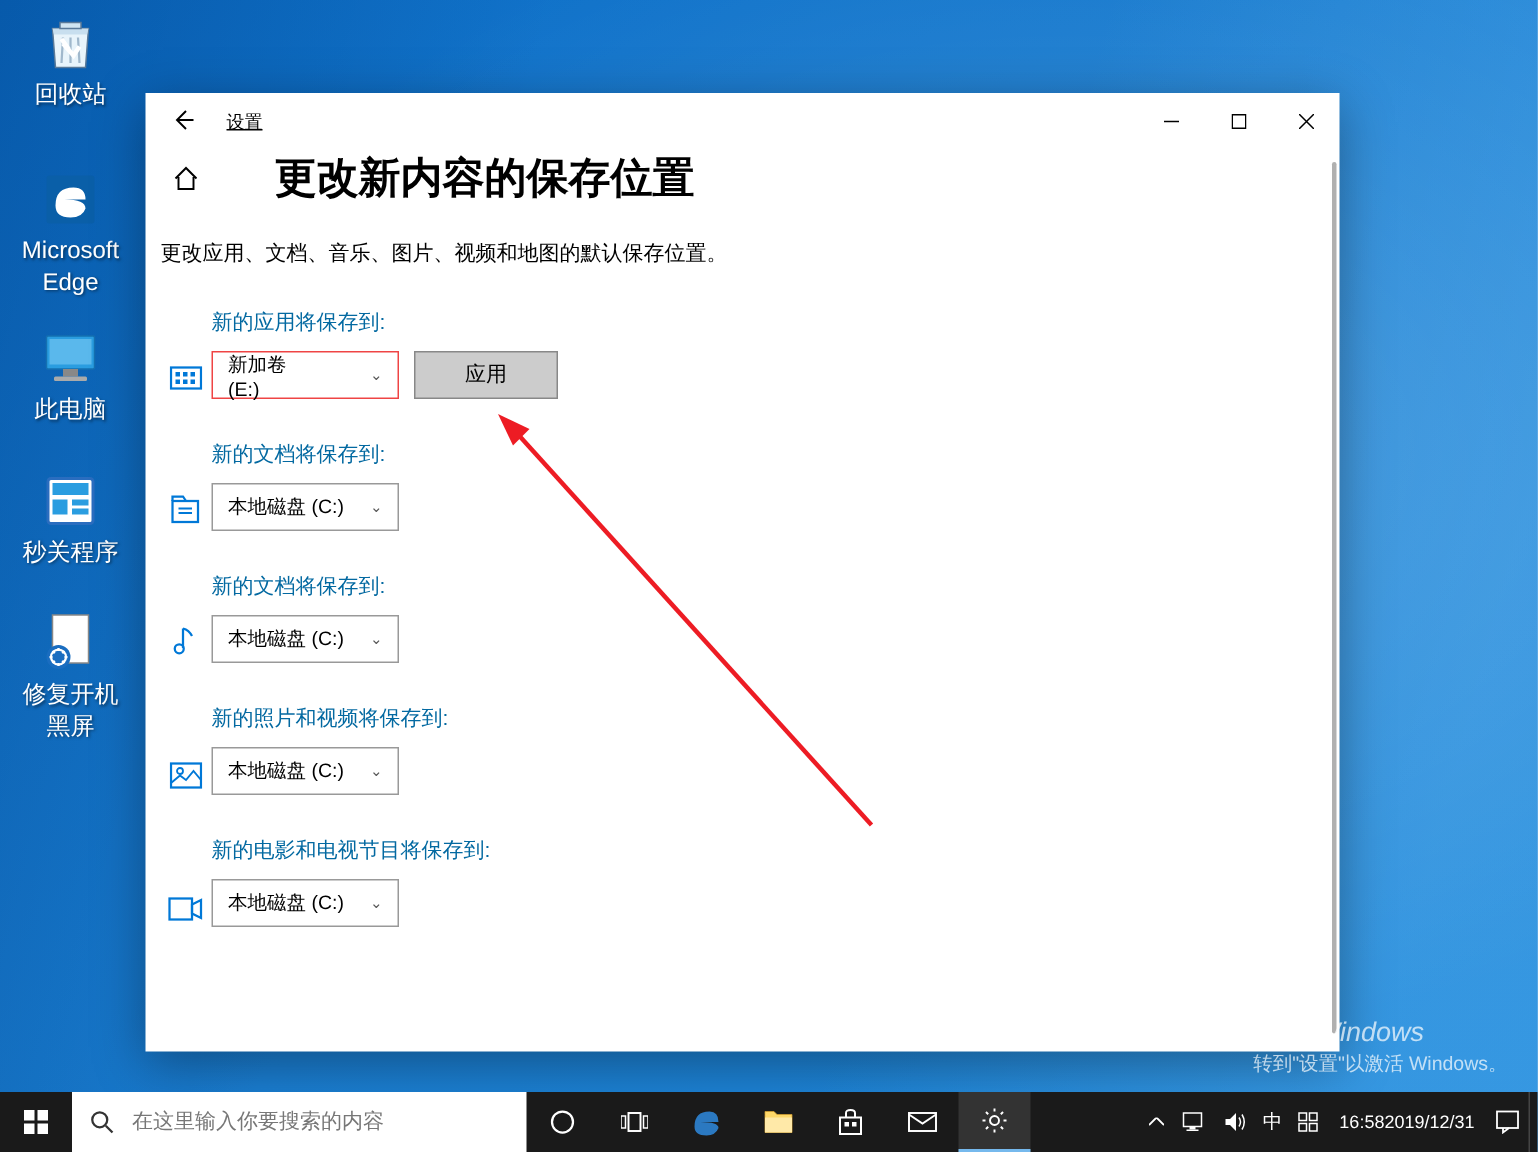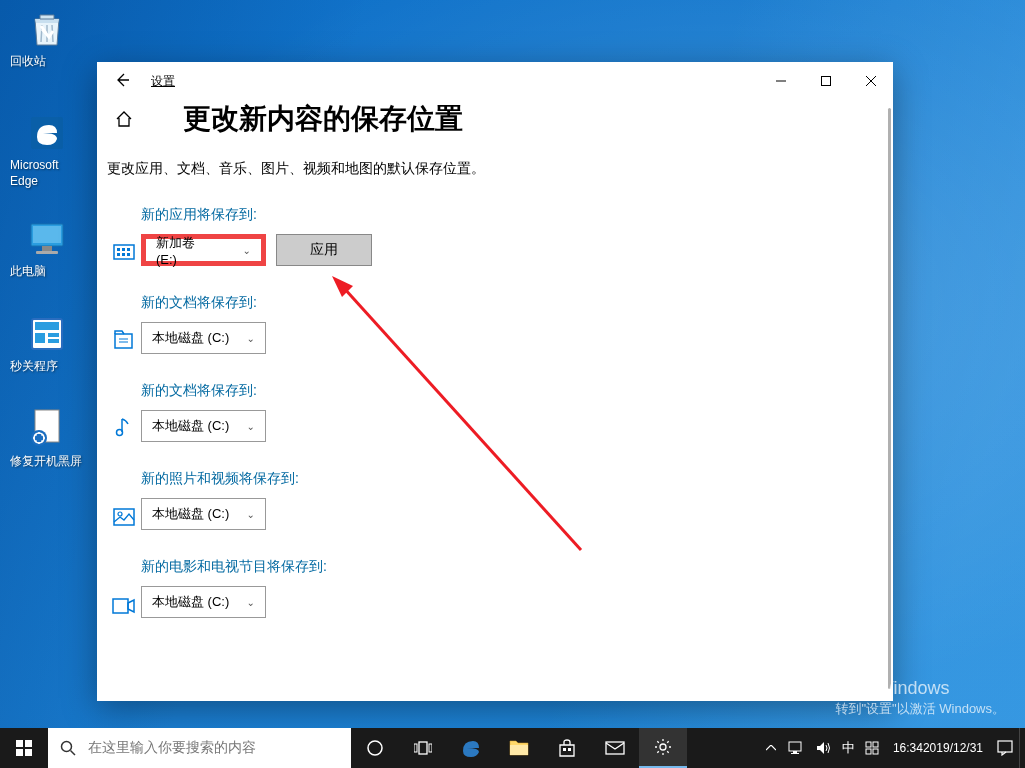--- a/index.html
+++ b/index.html
@@ -2,40 +2,40 @@
 <html><head>
   <meta charset="utf-8">
   <style>
     * { margin: 0; padding: 0; box-sizing: border-box; font-family: "Microsoft YaHei", "Segoe UI", sans-serif; }
     body { width: 1025px; height: 768px; overflow: hidden; position: relative; background: #1a7dd0; }
     
     
     .desktop { position: absolute; inset: 0; background: linear-gradient(135deg, #0a6bc5 0%, #1a7dd0 50%, #2088d8 100%); }
     .desktop::before { content: ''; position: absolute; inset: 0; background: radial-gradient(ellipse at 70% 40%, rgba(255,255,255,0.15), transparent 60%), linear-gradient(105deg, rgba(0,50,110,0.3) 0%, transparent 30%, transparent 60%, rgba(120,200,255,0.25) 90%); }
     
-    .desktop-icon { position: absolute; width: 74px; text-align: left; color: #fff; font-size: 12px; cursor: pointer; }
+    .desktop-icon { position: absolute; width: 74px; text-align: center; color: #fff; font-size: 16px; cursor: pointer; }
     .desktop-icon .ico { width: 42px; height: 42px; margin: 0 auto 4px; display: flex; align-items: center; justify-content: center; }
     .desktop-icon .label { text-shadow: 1px 1px 2px rgba(0,0,0,0.5); line-height: 1.3; }
     
     
     .window { position: absolute; left: 97px; top: 62px; width: 796px; height: 639px; background: #fff; box-shadow: 0 8px 32px rgba(0,0,0,0.35); display: flex; flex-direction: column; }
     .titlebar { height: 38px; display: flex; align-items: center; padding-left: 16px; }
     .titlebar .back { width: 20px; height: 20px; margin-right: 18px; cursor: pointer; }
     .titlebar .title { font-size: 12px; color: #000; flex: 1; text-decoration: underline; }
     .titlebar .win-ctrl { width: 45px; height: 30px; display: flex; align-items: center; justify-content: center; cursor: pointer; }
     
     .content { flex: 1; position: relative; padding: 0 24px 0 10px; overflow: hidden; }
     .content-inner { padding-left: 0; }
     .header-row { display: flex; align-items: center; margin-bottom: 18px; gap: 28px; }
     .home-icon { width: 34px; display: flex; justify-content: center; margin-right: 14px; }
     .page-title { font-size: 28px; font-weight: 600; color: #000; }
     .subtitle { font-size: 14px; color: #000; margin-bottom: 28px; margin-top: 22px; }
     
     .setting-group { margin-bottom: 28px; display: flex; align-items: flex-end; }
-    .setting-group.highlight .dropdown { border: 5px solid #ef4444; gap: 36px; }
+    .setting-group.highlight .dropdown { border: 1px solid #ef4444; gap: 36px; }
     .setting-icon { width: 34px; display: flex; justify-content: center; margin-bottom: 4px; }
     .setting-body { }
     .setting-label { font-size: 14px; color: #0369a1; margin-bottom: 10px; }
     .dropdown { width: 125px; height: 32px; border: 1px solid #999; display: flex; align-items: center; justify-content: space-between; padding: 0 10px; cursor: pointer; font-size: 13px; background: #fff; }
     .dropdown .chev { font-size: 10px; color: #555; }
     .apply-btn { width: 96px; height: 32px; background: #ccc; border: 1px solid #888; margin-left: 10px; font-size: 14px; cursor: pointer; }
     
     .link-text { font-size: 14px; color: #000; margin-top: 32px; }
     
     .scrollbar { position: absolute; right: 2px; top: 8px; bottom: 12px; width: 3px; background: #b0b0b0; border-radius: 2px; }
@@ -50,21 +50,21 @@
     .searchbox svg { margin-right: 12px; flex-shrink: 0; }
     .task-icon { width: 48px; height: 40px; display: flex; align-items: center; justify-content: center; cursor: pointer; }
     .task-icon.active { border-bottom: 2px solid #76b9ed; background: #333; }
     .tray { margin-left: auto; display: flex; align-items: center; height: 40px; }
     .tray-item { padding: 0 6px; height: 40px; display: flex; align-items: center; justify-content: center; cursor: pointer; font-size: 12px; }
     .clock { padding: 0 8px; text-align: center; font-size: 12px; line-height: 1.35; }
     .show-desktop { width: 6px; height: 40px; border-left: 1px solid #444; }
     
     
     .watermark { position: absolute; right: 20px; bottom: 50px; color: rgba(255,255,255,0.7); text-align: left; pointer-events: none; }
-    .watermark .l1 { font-size: 18px; }
+    .watermark .l1 { font-size: 18px; font-style: italic; }
     .watermark .l2 { font-size: 13px; }
   </style>
 </head>
 <body>
 
 <div class="desktop">
 
   <div class="desktop-icon" style="left:10px; top:8px;">
     <div class="ico">
         <svg width="40" height="40" viewBox="0 0 40 40">
@@ -348,21 +348,21 @@
       <div class="tray-item" style="padding:0 4px; font-size:13px;">中</div>
       <div class="tray-item">
           <svg width="14" height="14">
             <rect x="1" y="1" width="5" height="5" fill="none" stroke="#fff" stroke-width="1"></rect>
             <rect x="8" y="1" width="5" height="5" fill="none" stroke="#fff" stroke-width="1"></rect>
             <rect x="1" y="8" width="5" height="5" fill="none" stroke="#fff" stroke-width="1"></rect>
             <rect x="8" y="8" width="5" height="5" fill="none" stroke="#fff" stroke-width="1"></rect>
           </svg>
         </div>
       <div class="tray-item clock">
-        <div>16:34</div>
+        <div>16:58</div>
         <div>2019/12/31</div>
       </div>
       <div class="tray-item">
           <svg width="16" height="16" viewBox="0 0 16 16">
             <rect x="1" y="1" width="14" height="11" fill="none" stroke="#fff" stroke-width="1.2"></rect>
             <path d="M5 12 L5 15 L9 12" fill="none" stroke="#fff" stroke-width="1.2"></path>
           </svg>
         </div>
       <div class="show-desktop"></div>
     </div>

